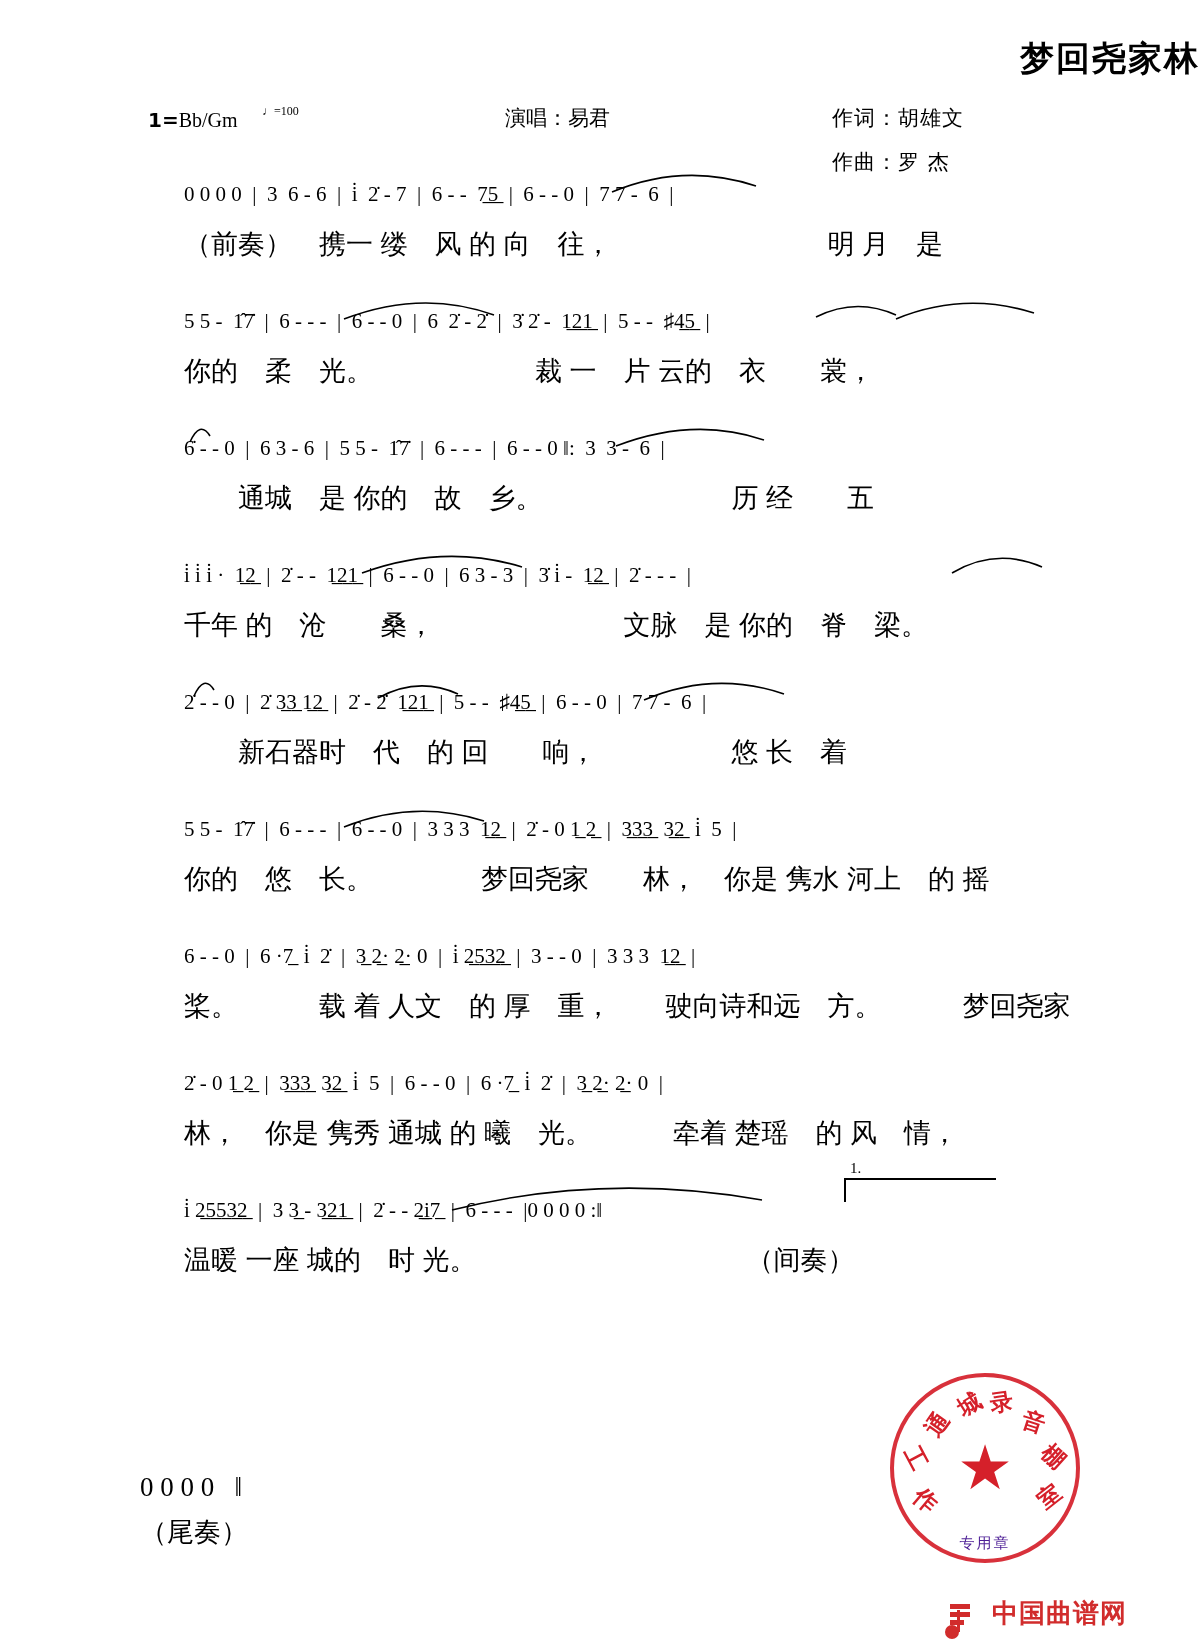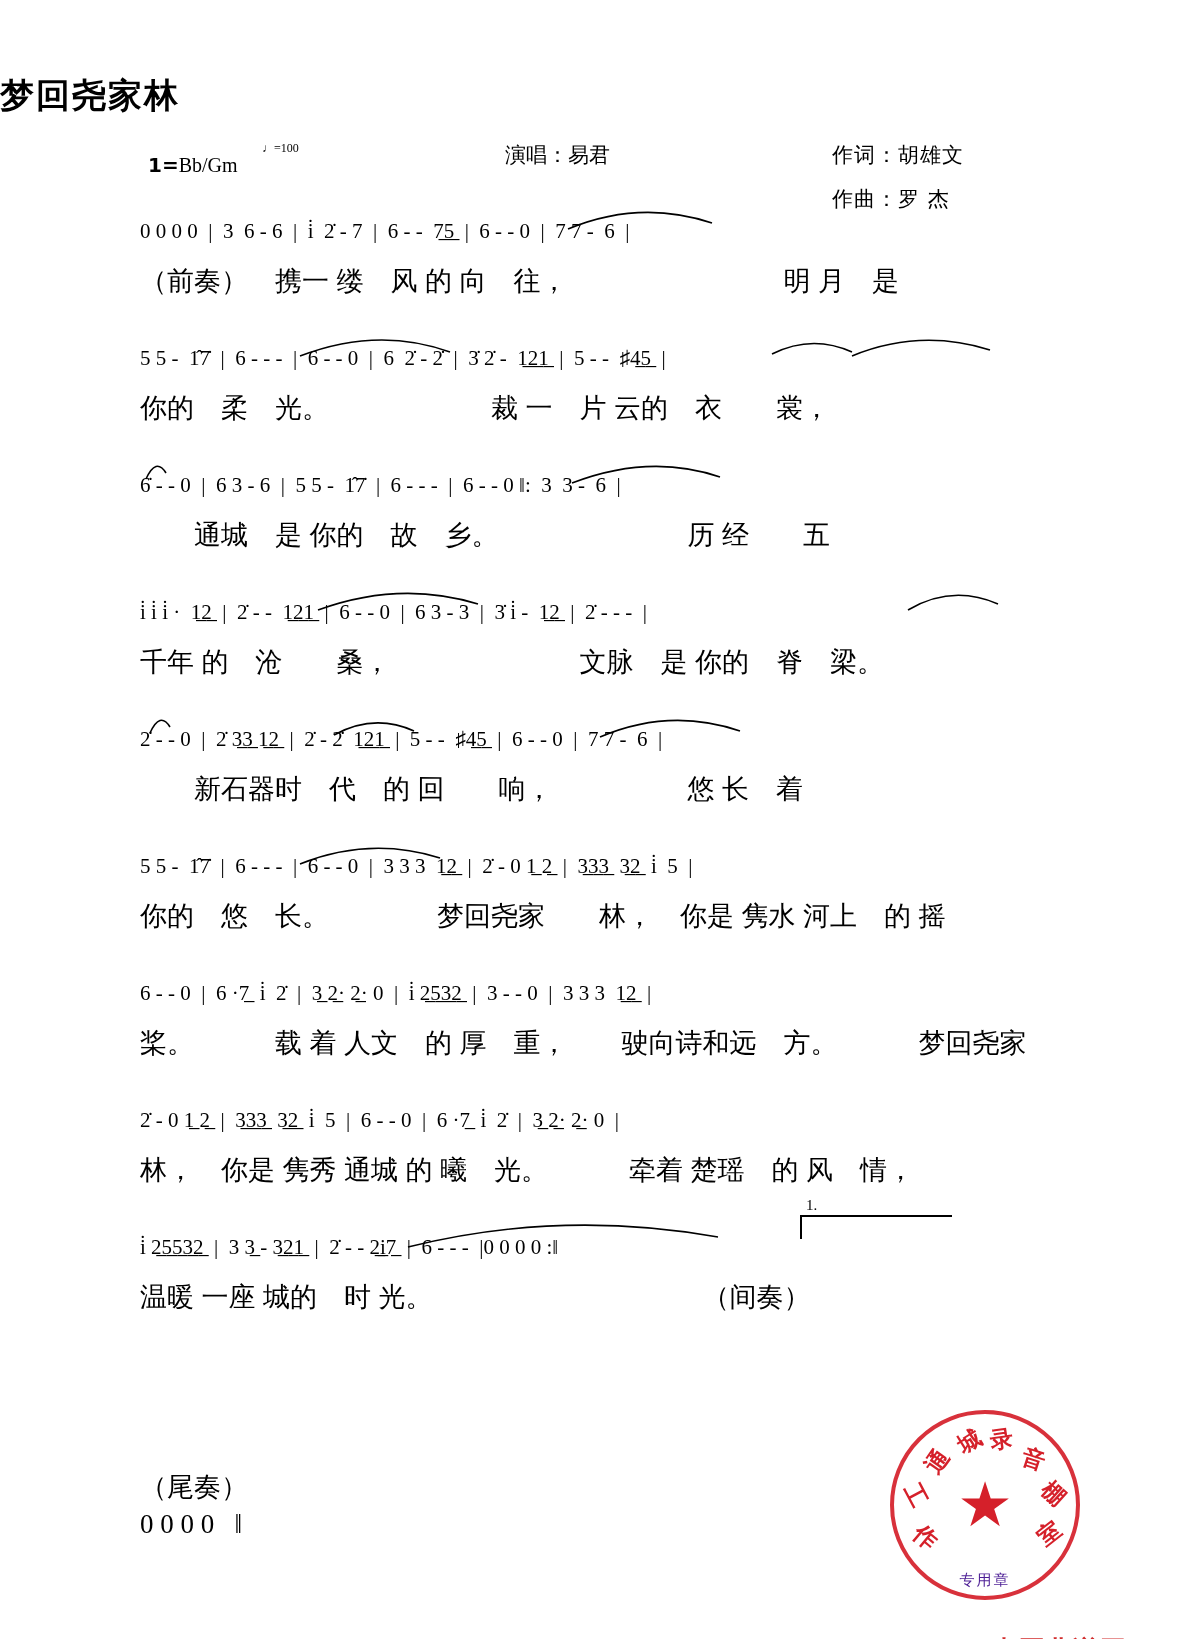--- a/index.html
+++ b/index.html
@@ -14,36 +14,36 @@
     font-family: "Liberation Serif", "DejaVu Serif", serif;
     color: #000;
     overflow: hidden;
   }
   .sheet {
     position: relative;
     width: 1200px;
     height: 1639px;
   }
   .title {
-    text-align: left;
+    text-align: right;
     font-size: 34px;
     font-weight: bold;
     letter-spacing: 2px;
-    margin-top: 73px;
+    margin-top: 36px;
     font-family: "DejaVu Sans", "Liberation Sans", sans-serif;
   }
   .meta-row {
     position: relative;
     height: 30px;
     margin-top: 22px;
   }
   .meta-key {
     position: absolute;
     left: 148px;
-    top: 12px;
+    top: 4px;
     font-size: 20px;
     font-family: "Liberation Serif", serif;
   }
   .meta-key b {
     font-family: "DejaVu Sans", sans-serif;
     font-weight: bold;
     font-size: 20px;
   }
   .meta-tempo {
     position: absolute;
@@ -71,20 +71,21 @@
     left: 832px;
     top: 44px;
     font-size: 21px;
     font-family: "DejaVu Sans", sans-serif;
     letter-spacing: 1px;
   }
 
   .systems {
     position: relative;
     margin-top: 48px;
+    margin-left: 44px;
   }
   .system {
     position: relative;
     height: 127px;
   }
   .notes {
     position: absolute;
     left: 140px;
     top: 0;
     font-size: 21px;
@@ -279,21 +280,21 @@
       <div class="notes">i̇ 2̲5̲5̲3̲2̲  |  3 3̲ - 3̲2̲1̲  |  2̇ - - 2̲i̲7̲  |  6 - - -  |0 0 0 0 :‖</div>
       <div class="lyrics">温暖 一座 城的　时 光。　　　　　　　　　　（间奏）</div>
       <div style="position:absolute;left:800px;top:-20px;width:150px;height:22px;border-left:2px solid #000;border-top:2px solid #000;">
         <span style="position:absolute;left:4px;top:-20px;font-size:15px;">1.</span>
       </div>
     </div>
 
   </div>
 
   <div class="tail-notes" style="top:1436px;">0 0 0 0   ‖</div>
-  <div class="lyrics" style="top:1396px;">（尾奏）</div>
+  <div class="lyrics" style="top:1478px;">（尾奏）</div>
 
   <div class="seal">
     <div class="seal-ring"></div>
     <div class="seal-star">★</div>
     <div class="seal-char" style="left:36px;top:36px;transform:rotate(-55deg);">通</div>
     <div class="seal-char" style="left:68px;top:16px;transform:rotate(-32deg);">城</div>
     <div class="seal-char" style="left:100px;top:14px;transform:rotate(-8deg);">录</div>
     <div class="seal-char" style="left:132px;top:34px;transform:rotate(18deg);">音</div>
     <div class="seal-char" style="left:152px;top:68px;transform:rotate(42deg);">棚</div>
     <div class="seal-char" style="left:14px;top:70px;transform:rotate(62deg);">工</div>

